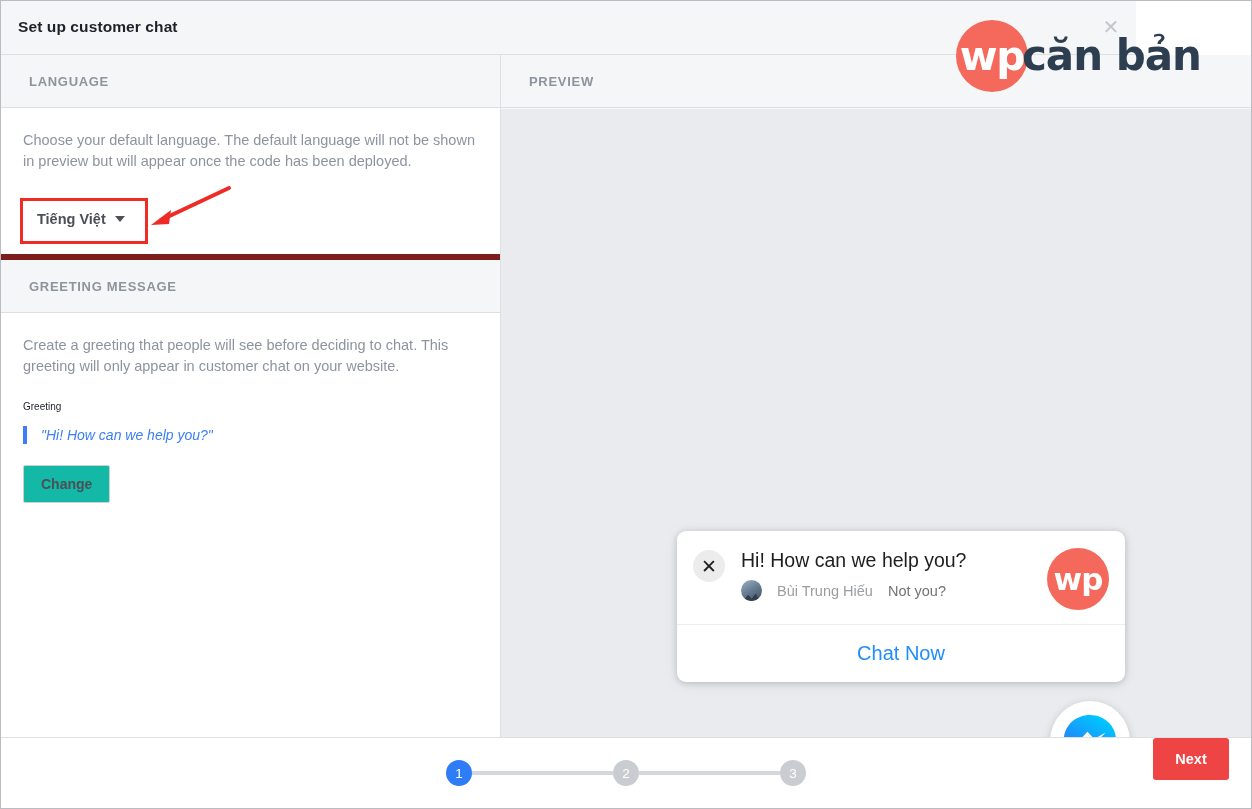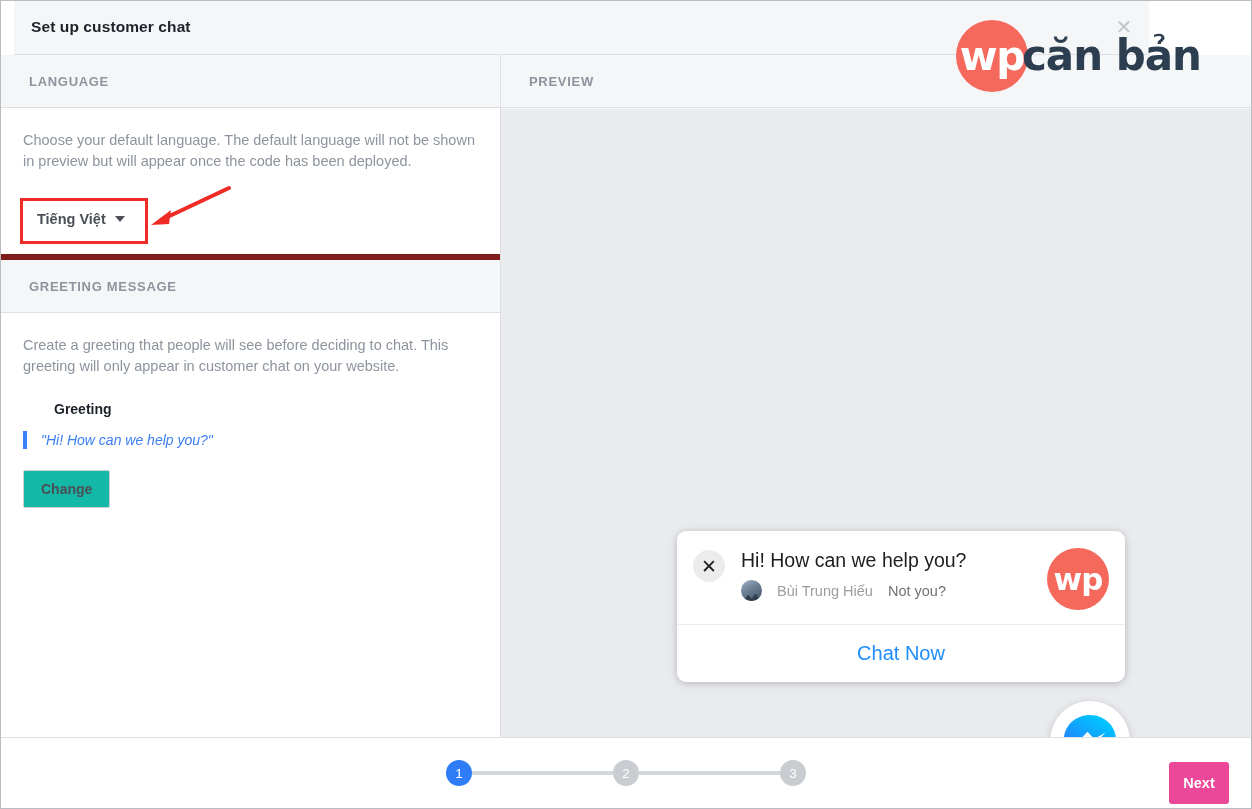--- a/index.html
+++ b/index.html
@@ -16,21 +16,21 @@
     width: 1252px;
     height: 809px;
     background: #ffffff;
     border: 1px solid #b9bcc1;
     overflow: hidden;
   }
 
   
   .titlebar {
     position: absolute;
-    left: 13px; top: 0;
+    left: 0; top: 0;
     width: 1135px;
     height: 54px;
     background: #f5f6f7;
     border-bottom: 1px solid #dddfe2;
   }
   .titlebar-text {
     position: absolute;
     left: 17px; top: 17px;
     font-size: 15.5px;
     font-weight: bold;
@@ -169,24 +169,23 @@
   .annot-arrow {
     position: absolute;
     left: 124px; top: -22px;
     width: 90px; height: 50px;
     pointer-events: none;
   }
 
   
   .greeting-label {
     margin-top: 24px;
-    font-size: 14px;
-    font-weight: bold;
+    font-size: 10px;
+    font-weight: normal;
     color: #1d2129;
-    margin-left: 31px;
   }
   .greeting-quote {
     margin-top: 14px;
     padding-left: 14px;
     border-left: 4px solid #3b7ef5;
     font-size: 14px;
     font-style: italic;
     color: #3b7ef5;
     line-height: 18px;
   }
@@ -352,23 +351,23 @@
   }
   .step-dot.active { background: #2e7cf6; }
   .step-dot.inactive { background: #c9cdd1; }
   .step-line {
     width: 141px;
     height: 4px;
     background: #d4d8dc;
   }
   .next-button {
     position: absolute;
-    right: 22px; top: 24px;
-    width: 60px; height: 42px;
-    background: #ec4899;
+    right: 22px; top: 0;
+    width: 76px; height: 42px;
+    background: #ef4444;
     border-radius: 3px;
     display: flex;
     align-items: center;
     justify-content: center;
     color: #ffffff;
     font-size: 14.5px;
     font-weight: bold;
     cursor: pointer;
   }
 </style>

